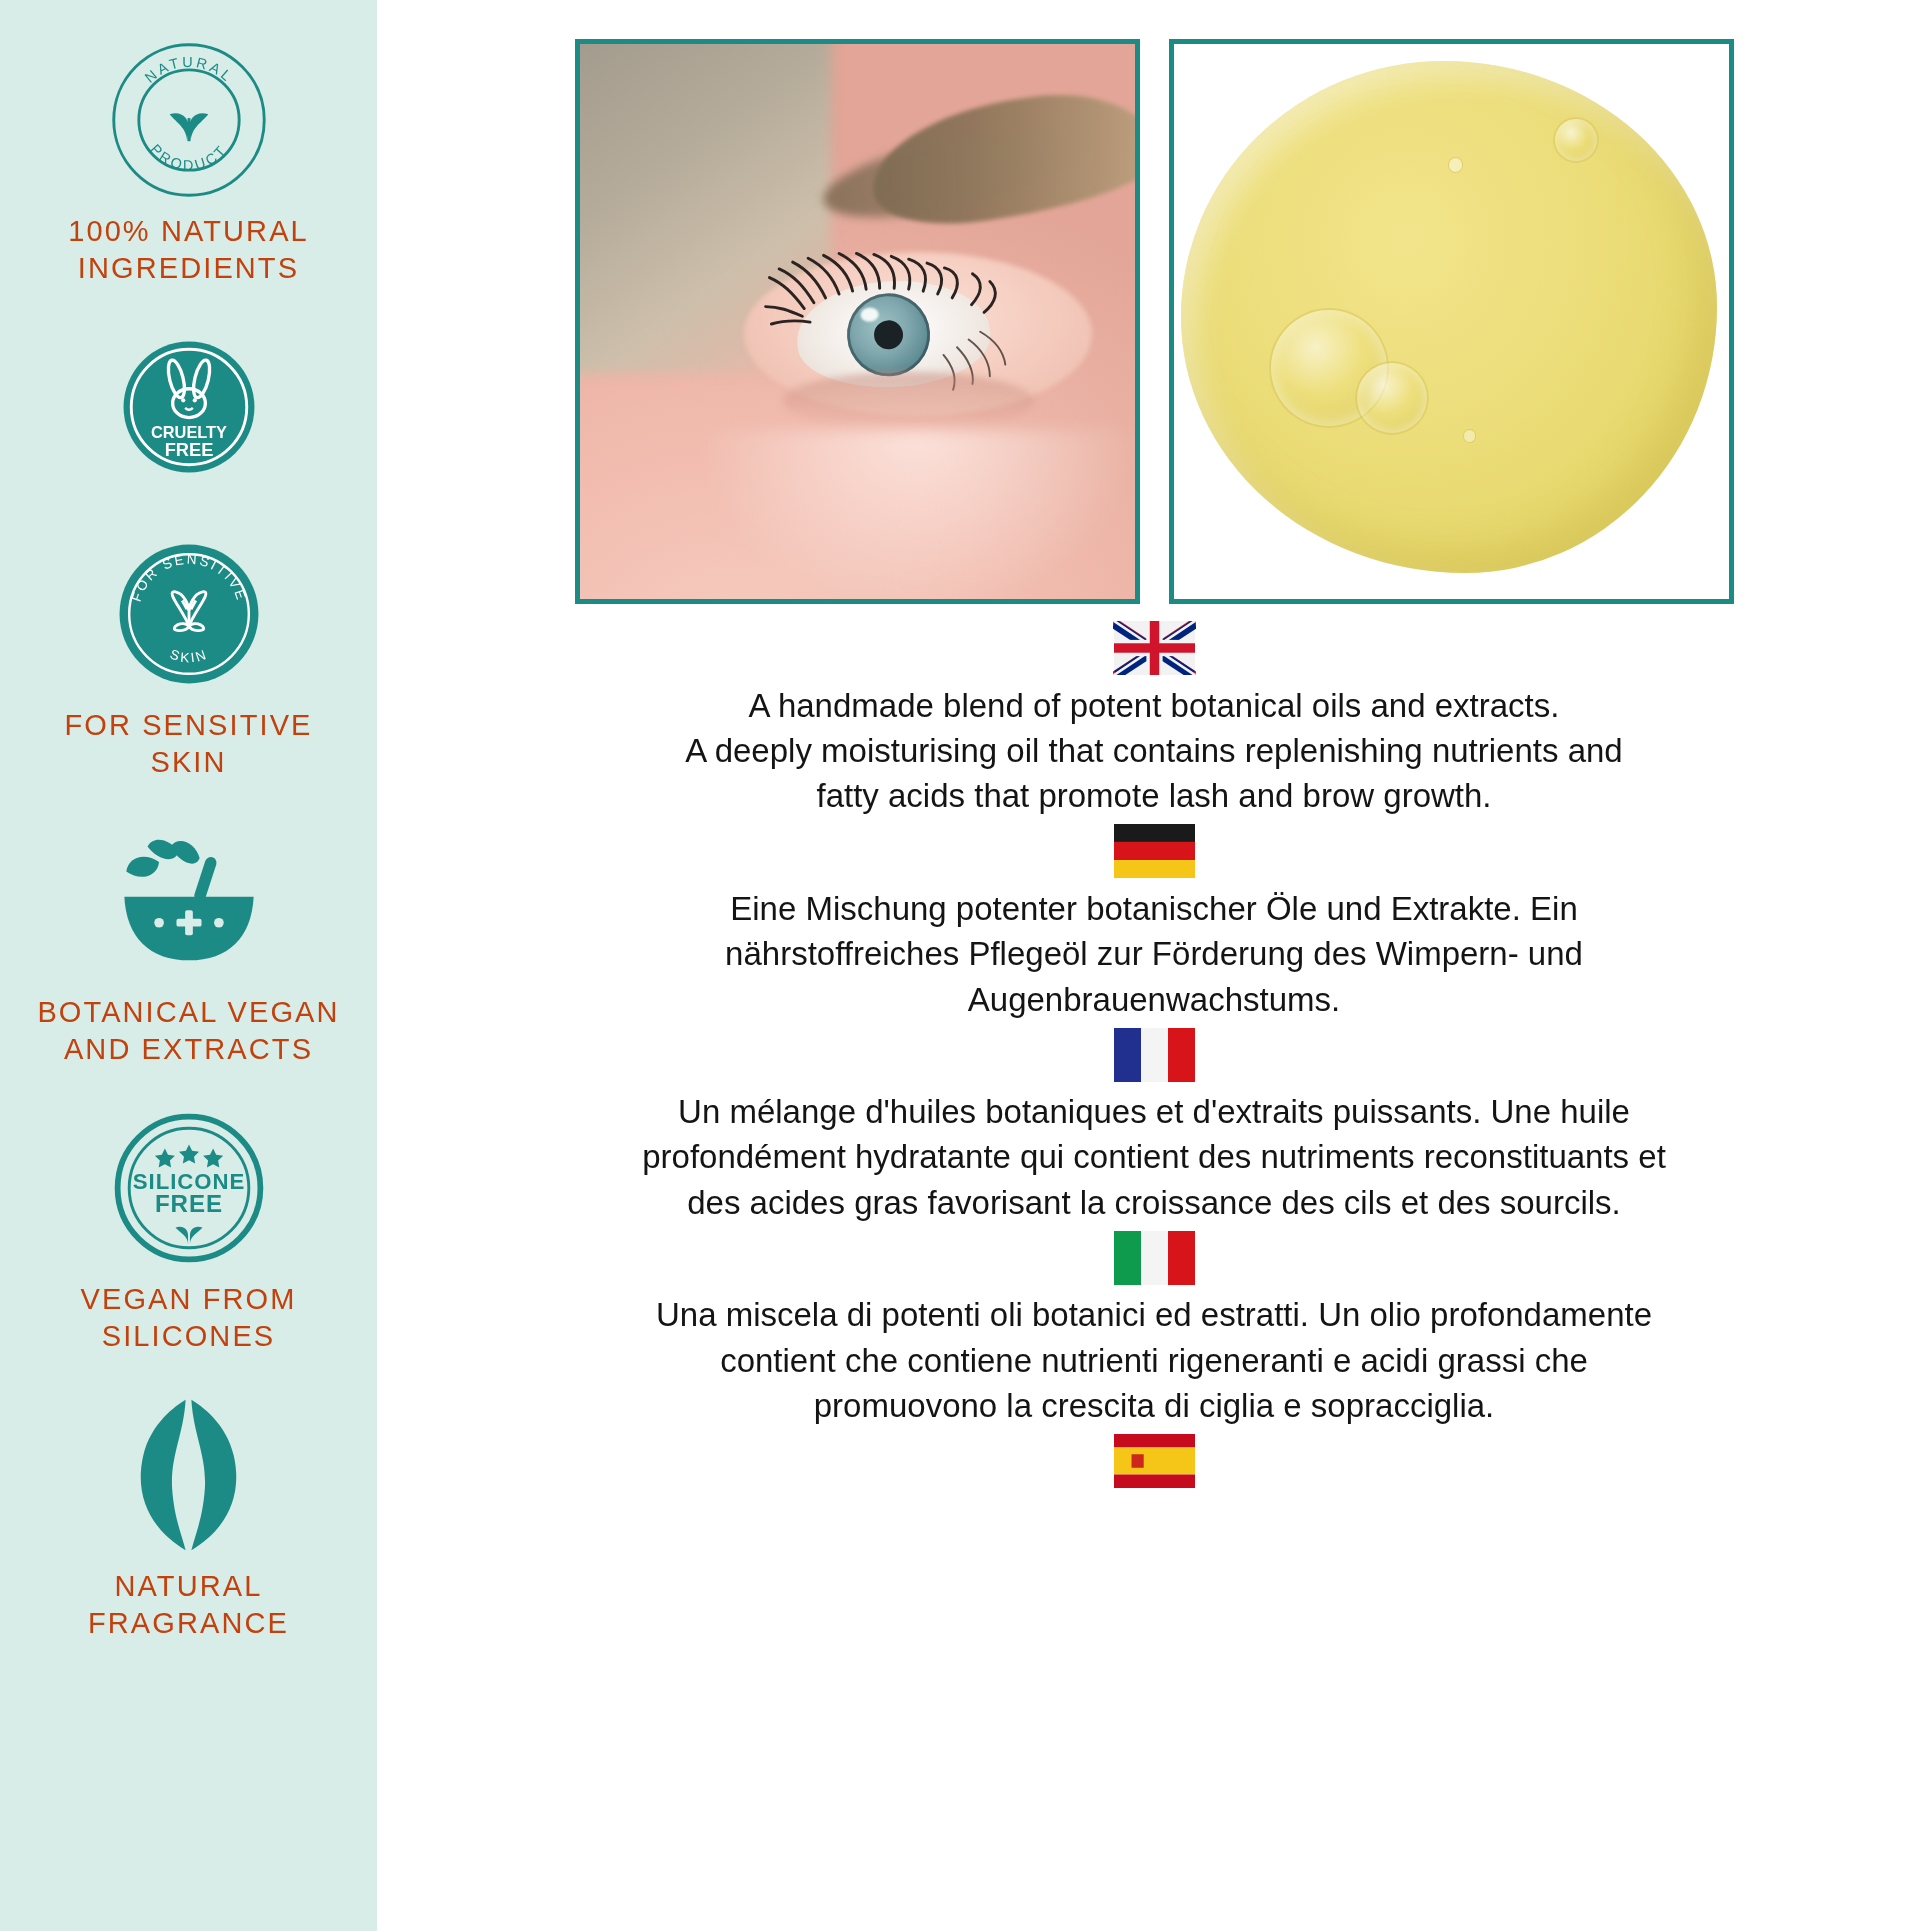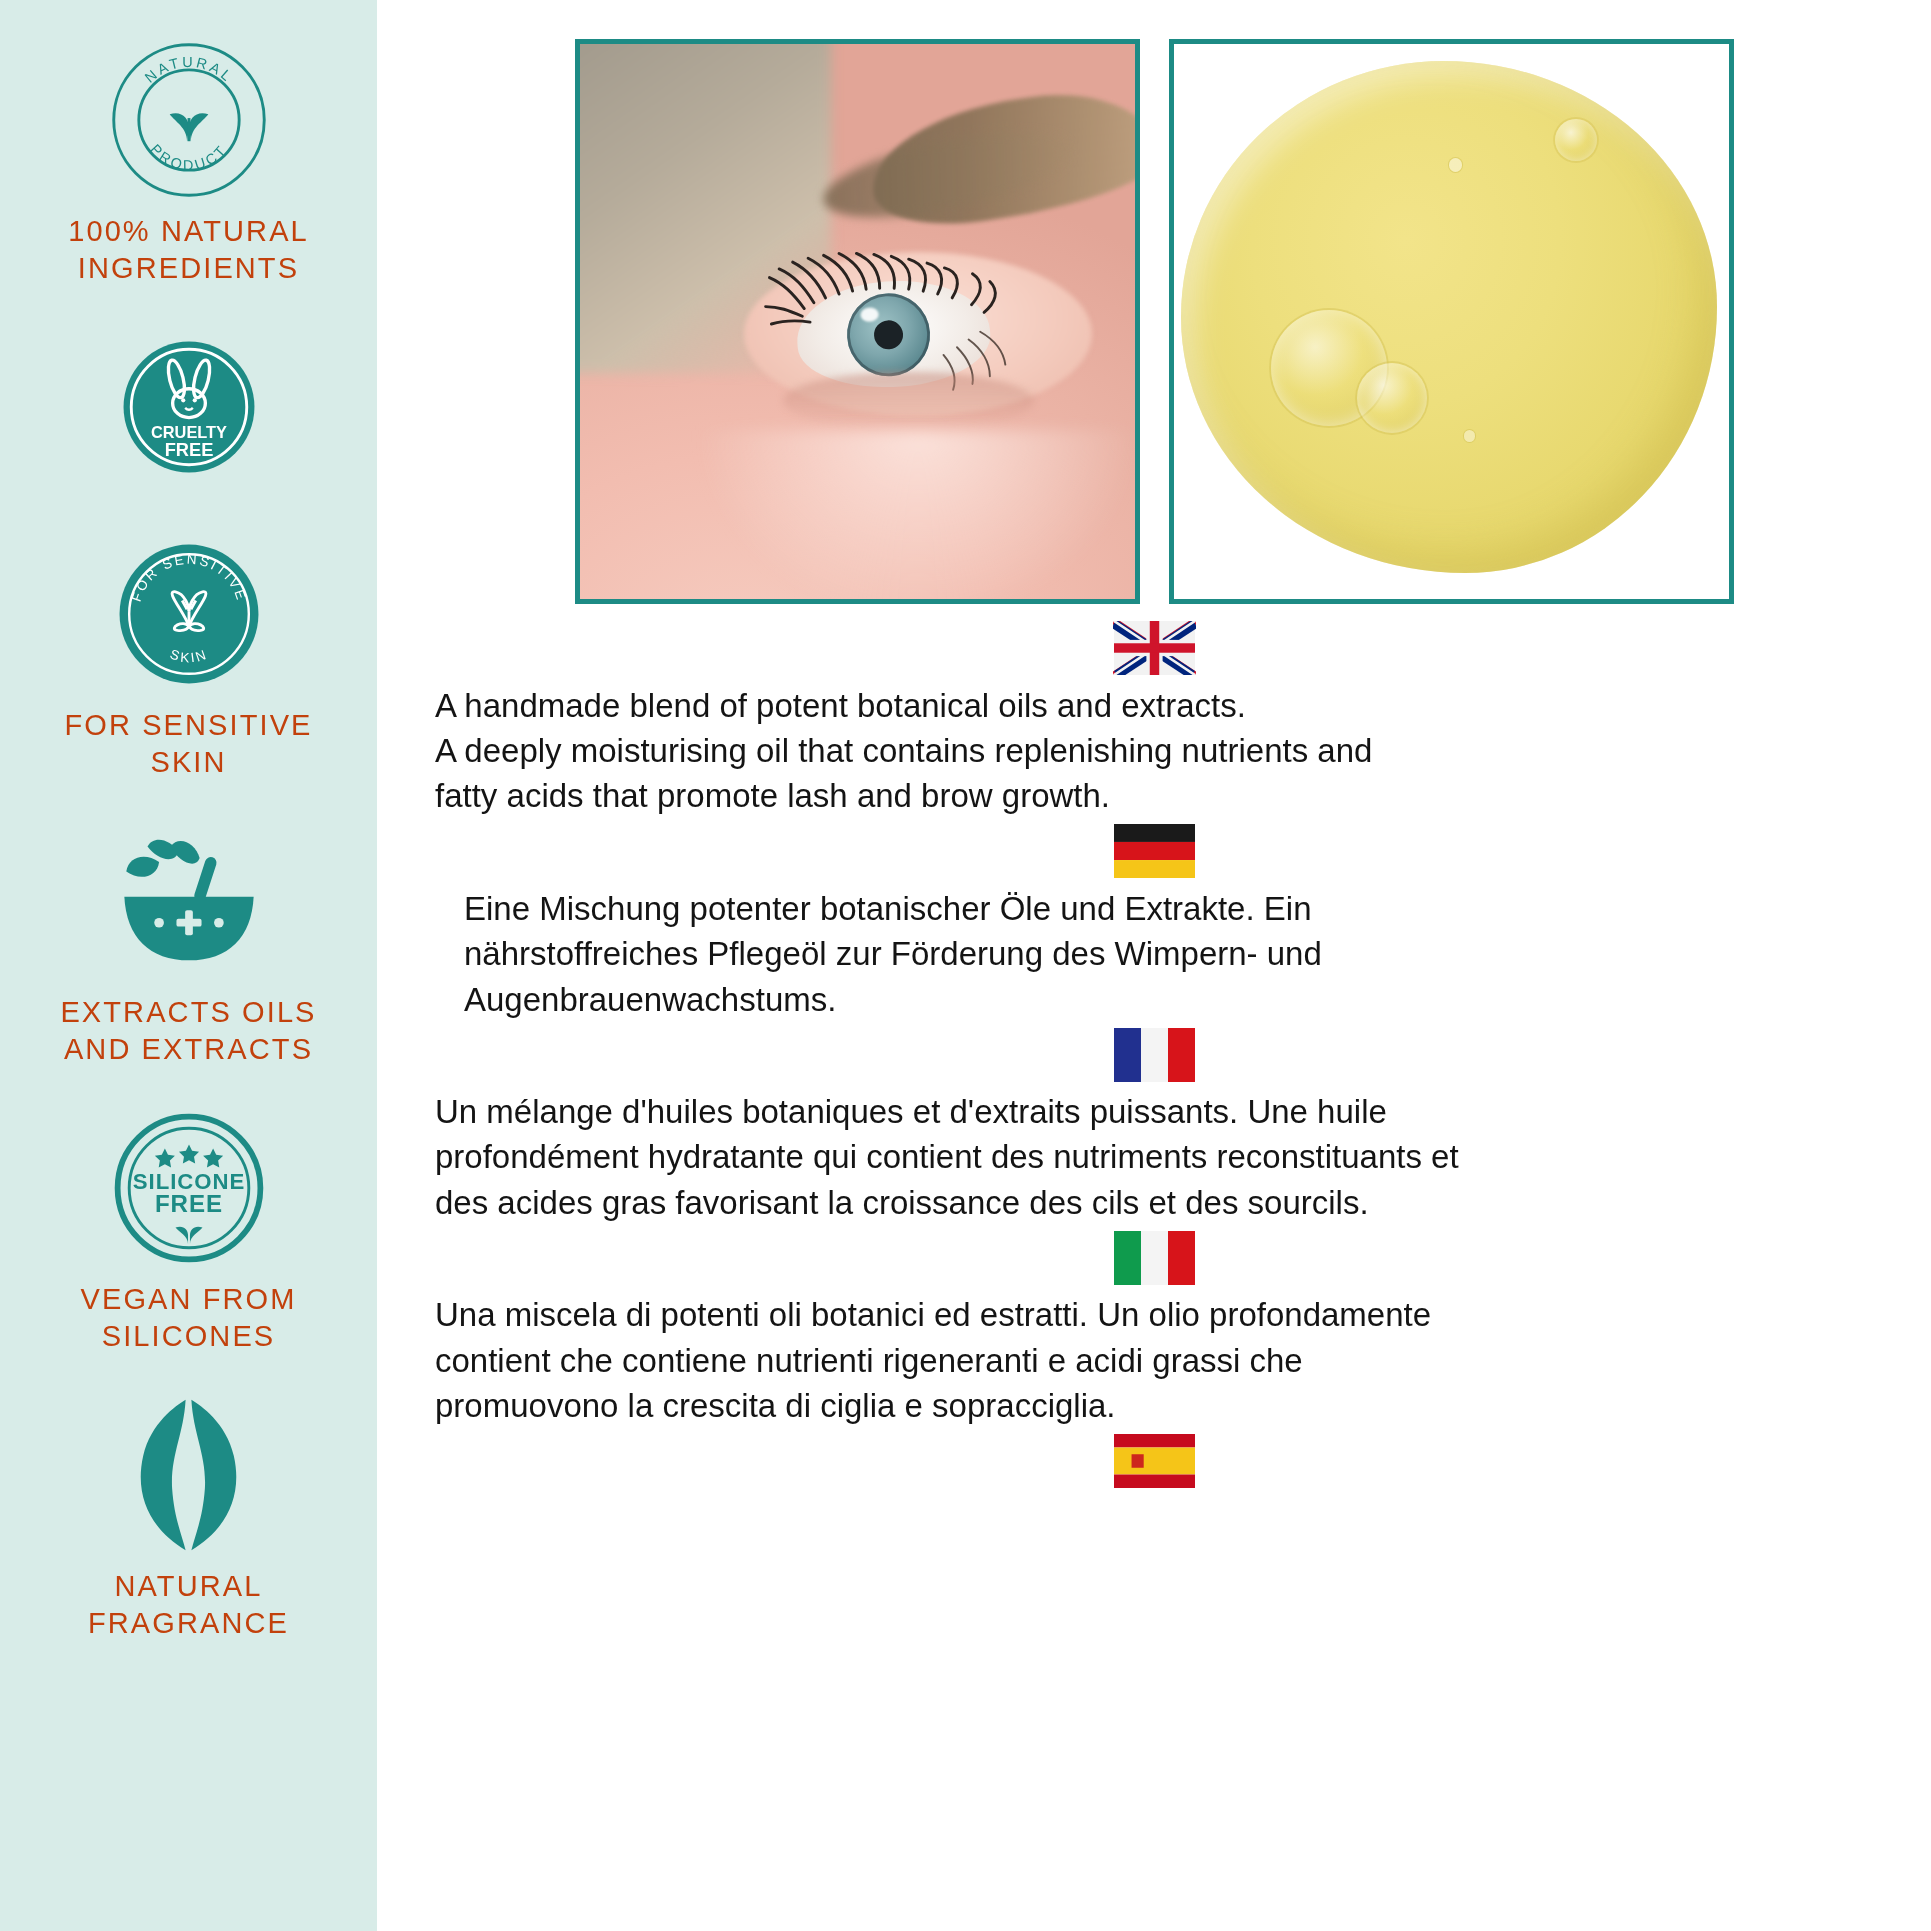--- a/index.html
+++ b/index.html
@@ -180,21 +180,21 @@
     background: rgba(255,255,255,.4);
     box-shadow: 0 0 0 1px rgba(210,192,82,.5);
   }
 
   
   .descriptions { padding-top: 17.4px; }
   .desc-block { margin-bottom: 5.8px; }
   .flag-row { display: flex; justify-content: center; margin-bottom: 7.7px; }
   .flag { width: 83px; height: 54px; }
   .desc-text {
-    text-align: left;
+    text-align: center;
     font-size: 33px;
     line-height: 1.37;
     color: #141414;
     padding: 0 29px;
     white-space: pre-line;
     font-family: "Liberation Sans", sans-serif;
   }
   .desc-text.tight { padding: 0 58px; }
 </style>
 </head>
@@ -288,21 +288,21 @@
             <path d="M 96 30 C 92 14, 74 6, 66 18 C 74 34, 92 42, 96 30 Z"></path>
             <rect x="96" y="28" width="12" height="48" rx="6" transform="rotate(18 102 52)"></rect>
             <path d="M 18 70 L 152 70 C 150 112, 126 136, 85 136 C 44 136, 20 112, 18 70 Z"></path>
           </g>
           <rect x="72" y="93" width="26" height="8" rx="2" fill="#d8ece8"></rect>
           <rect x="81" y="84" width="8" height="26" rx="2" fill="#d8ece8"></rect>
           <circle cx="54" cy="97" r="5" fill="#d8ece8"></circle>
           <circle cx="116" cy="97" r="5" fill="#d8ece8"></circle>
         </svg>
       </div>
-      <div class="badge-label">EXTRACTS OILS
+      <div class="badge-label">BOTANICAL VEGAN
 AND EXTRACTS</div>
     </div>
     <div class="sp"></div>
 
     <div class="badge-block">
       <div class="badge-icon">
         <svg width="164" height="164" viewBox="0 0 170 170">
           <circle cx="85" cy="85" r="74" fill="none" stroke="#1d8b85" stroke-width="6"></circle>
           <circle cx="85" cy="85" r="62" fill="none" stroke="#1d8b85" stroke-width="3"></circle>
           <g fill="#1d8b85">

